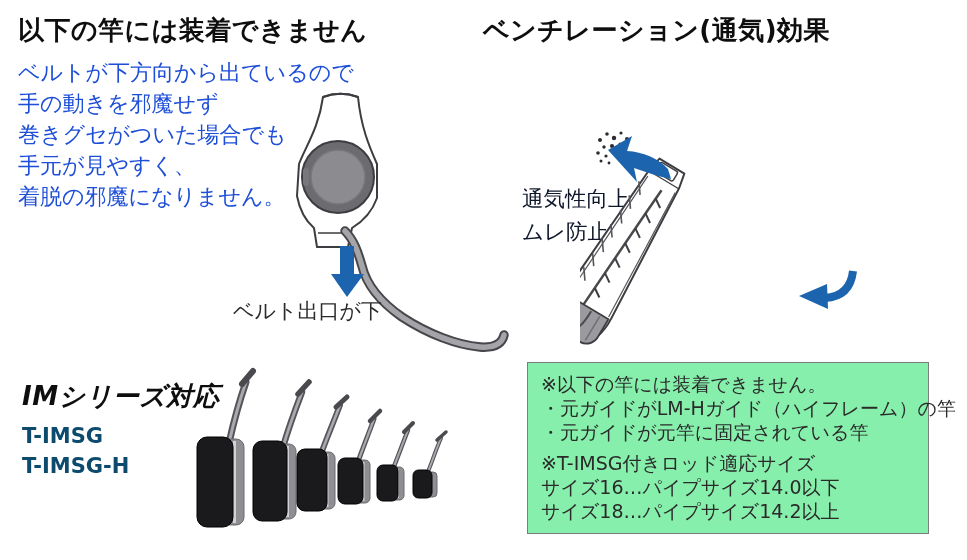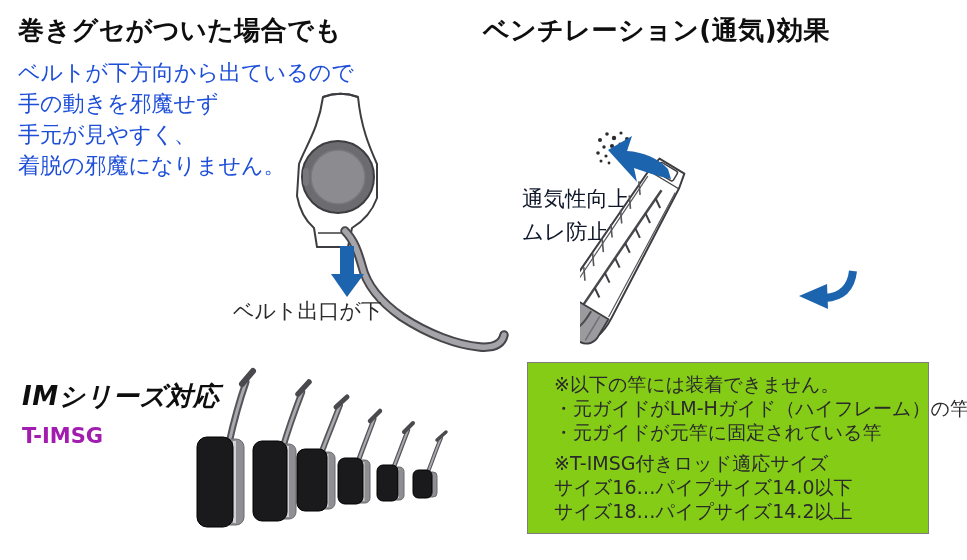--- a/index.html
+++ b/index.html
@@ -37,49 +37,50 @@
   }
   .caption-multi {
     font-size: 21.5px;
     line-height: 33px;
     color: #0f172a;
     white-space: nowrap;
   }
   .model-label {
     font-size: 21px;
     font-weight: 700;
-    color: #a21caf;
+    color: #0c4a6e;
     white-space: nowrap;
   }
   .notes-box {
     left: 527px; top: 362px;
     width: 402px; height: 172px;
     border: 1.5px solid #7d7d7d;
-    background: #84cc16;
-    padding: 9px 13px 0 26px;
+    background: #86efac;
+    padding: 9px 13px 0 13px;
   }
   .notes-box .note-line {
     font-size: 19px;
     line-height: 24px;
     color: #2a2a2a;
     white-space: nowrap;
   }
   .notes-box .note-group { margin-bottom: 7px; }
   svg { display: block; }
 </style>
 </head>
 <body>
 
 <div class="page">
 
-  <div class="abs h1" style="left:18px; top:13px;">巻きグセがついた場合でも</div>
+  <div class="abs h1" style="left:18px; top:13px;">以下の竿には装着できません</div>
 
   <div class="abs body-text" style="left:18px; top:57px;">
     <div>ベルトが下方向から出ているので</div>
     <div>手の動きを邪魔せず</div>
+    <div>巻きグセがついた場合でも</div>
     <div>手元が見やすく、</div>
     <div>着脱の邪魔になりません。</div>
   </div>
 
   <svg class="abs" style="left:268px; top:85px;" width="252" height="270" viewBox="268 85 252 270">
 
     <path d="M 323 97 C 319 127 306 146 299 164 L 297 196 C 300 212 307 222 314 228 L 317 247 L 348 247 L 352 228 C 362 222 372 212 377 198 L 377 164 C 369 146 361 127 358 97 C 347 93 334 93 323 97 Z" fill="#ffffff" stroke="#3d3d41" stroke-width="2" stroke-linejoin="round"></path>
     <path d="M 323 97 C 334 93 347 93 358 97" fill="none" stroke="#3d3d41" stroke-width="2"></path>
     <line x1="318" y1="233" x2="349" y2="233" stroke="#3d3d41" stroke-width="1.5"></line>
 
@@ -164,20 +165,21 @@
     <path d="M 608 150 L 632 136 L 627 151 C 643 152 658 158 668 169 L 671 179 C 656 176 643 171 634 168 L 637 182 Z" fill="#1c64ae"></path>
 
     <g>
       <path d="M 853 271 C 851 289 841 297 825 298" fill="none" stroke="#1c64ae" stroke-width="8"></path>
       <polygon points="827,284 828,309 799,296" fill="#1c64ae"></polygon>
     </g>
   </svg>
 
   <div class="abs h1" style="left:22px; top:379px;font-style:italic;">IMシリーズ対応</div>
   <div class="abs model-label" style="left:22px; top:424px;">T-IMSG</div>
+  <div class="abs model-label" style="left:22px; top:454px;">T-IMSG-H</div>
 
   <svg class="abs" style="left:185px; top:358px;" width="335" height="200" viewBox="185 358 335 200">
 
     <g>
       <path d="M 229 443 C 233 425 238 405 246 382" fill="none" stroke="#55555a" stroke-width="7" stroke-linecap="round"></path>
       <path d="M 229 443 C 233 425 238 405 246 382" fill="none" stroke="#aaaaae" stroke-width="3" stroke-linecap="round"></path>
       <path d="M 242 384 L 253 371" stroke="#4a4a4e" stroke-width="6" stroke-linecap="round"></path>
       <rect x="222" y="439" width="22" height="86" rx="8" fill="#8f8f93" stroke="#6a6a6e"></rect>
       <rect x="233" y="441" width="3" height="82" fill="#d2d2d6"></rect>
       <rect x="197" y="437" width="36" height="90" rx="10" fill="#1a1a1d" stroke="#000000"></rect>

